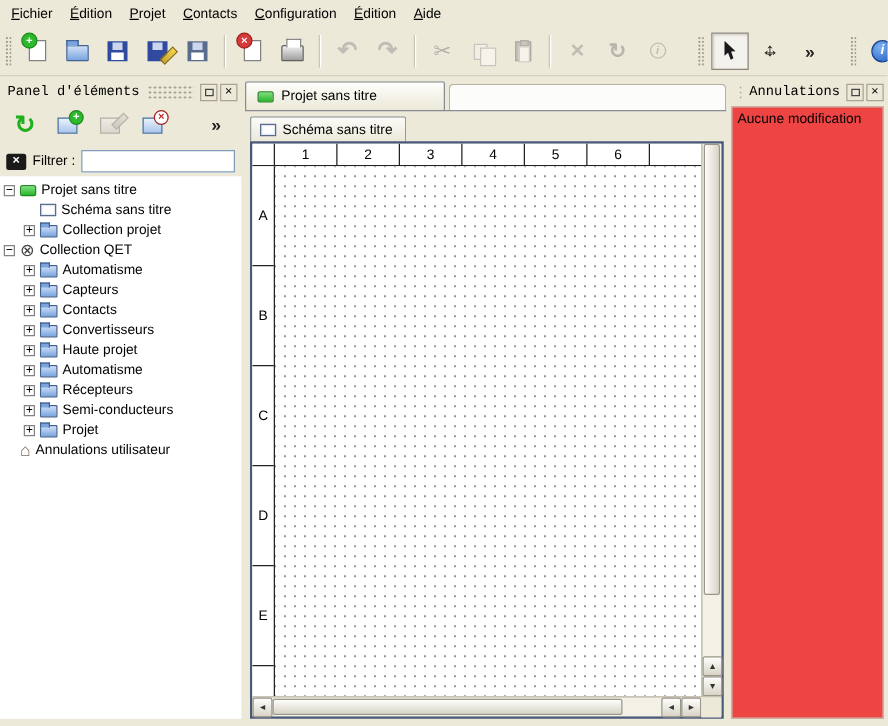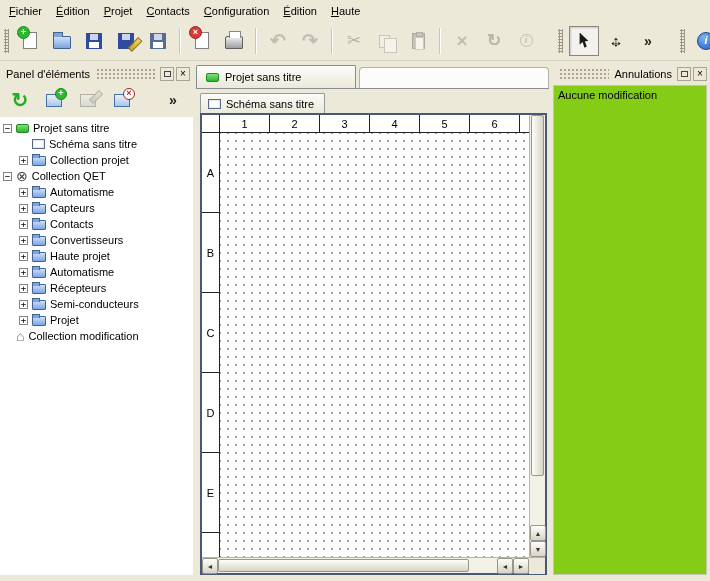--- a/index.html
+++ b/index.html
@@ -61,23 +61,23 @@
   .ic-elem-delete::after{content:"×";position:absolute;right:-6px;top:-7px;width:10px;height:10px;background:#fff;border:1px solid #a02020;border-radius:50%;color:#c52222;font-size:9px;font-weight:bold;display:flex;align-items:center;justify-content:center;}
   .ic-clear-filter{width:16px;height:13px;background:#1a1a1a;border-radius:2px;color:#fff;font-size:10px;font-weight:bold;}
   .ic-clear-filter::before{content:"×";}
 
   
   .content{display:flex;flex:1;min-height:0;padding-bottom:6px;}
 
   
   .dock{display:flex;flex-direction:column;min-height:0;}
   .left-dock{width:193px;flex:none;}
-  .right-dock{width:157px;flex:none;}
+  .right-dock{width:125px;flex:none;}
   .dock-title{height:17px;display:flex;align-items:center;margin:4px 3px 1px 3px;flex:none;}
-  .dock-title-text{padding:0 3px;white-space:nowrap;}
+  .dock-title-text{padding:0 3px;white-space:nowrap;font-family:Liberation Mono, monospace;}
   .dots{flex:1;height:11px;margin:0 3px;background-image:radial-gradient(#aaa593 1px,transparent 1.1px);background-size:4px 4px;}
   .dock-btn{width:14px;height:14px;border:1px solid #a9a592;background:#ece9d8;display:flex;align-items:center;justify-content:center;font-size:10px;line-height:1;margin-left:2px;flex:none;cursor:default;}
   .float-glyph{width:7px;height:6px;border:1px solid #444;display:block;}
   .dock-toolbar{display:flex;align-items:center;height:34px;padding:1px 3px;flex:none;}
   .dock-toolbar .tb-btn{width:28px;height:28px;margin:0 3px;}
   .push-right{margin-left:auto !important;}
   .filter-row{display:flex;align-items:center;height:24px;padding:0 5px;gap:5px;flex:none;}
   .filter-input{flex:1;height:18px;border:1px solid #7f9db9;background:#fff;font-size:11px;padding:0 2px;min-width:0;}
   .tree{flex:1;background:#fff;overflow:hidden;padding-top:3px;min-height:0;}
   .tree-row{display:flex;align-items:center;height:16px;gap:4px;cursor:default;}
@@ -114,36 +114,36 @@
   .vscroll{width:16px;flex:none;display:flex;flex-direction:column;background:#f3f1e6;border-left:1px solid #b8b4a4;}
   .vtrack{flex:1;position:relative;}
   .vthumb{position:absolute;top:0;left:1px;right:1px;height:88%;background:linear-gradient(90deg,#fdfdfb,#d8d4c6);border:1px solid #9a968a;border-radius:2px;}
   .sbtn{width:16px;height:16px;flex:none;display:flex;align-items:center;justify-content:center;font-size:7px;color:#333;background:linear-gradient(#fdfdfb,#d8d4c6);border:1px solid #9a968a;border-radius:2px;cursor:default;}
   .hscroll-row{display:flex;height:16px;flex:none;border-top:1px solid #b8b4a4;background:#f3f1e6;}
   .htrack{flex:1;position:relative;}
   .hthumb{position:absolute;left:0;top:1px;bottom:1px;width:90%;background:linear-gradient(#fdfdfb,#d8d4c6);border:1px solid #9a968a;border-radius:2px;}
   .scroll-corner{width:16px;height:16px;background:#ece9d8;flex:none;}
 
   
-  .undo-view{flex:1;background:#84cc16;border:1px solid #c8c4b4;margin:2px 3px 0 0;min-height:0;}
+  .undo-view{flex:1;background:#ef4444;border:1px solid #c8c4b4;margin:2px 3px 0 0;min-height:0;}
   .undo-empty{padding:3px 4px;}
 </style>
 </head>
 <body>
 
 <div class="window">
 
   <div class="menu-bar">
       <div class="menu-item">Fichier</div>
       <div class="menu-item">Édition</div>
       <div class="menu-item">Projet</div>
       <div class="menu-item">Contacts</div>
       <div class="menu-item">Configuration</div>
       <div class="menu-item">Édition</div>
-      <div class="menu-item">Haute</div>
+      <div class="menu-item">Aide</div>
     </div>
 
   <div class="toolbar-row">
       <div class="tb-section">
         <span class="tb-handle"></span>
         <button class="tb-btn">
           <span class="ic ic-new-file"></span>
         </button>
         <button class="tb-btn">
           <span class="ic ic-open-folder"></span>
@@ -235,20 +235,25 @@
           <button class="tb-btn disabled">
             <span class="ic ic-elem-edit"></span>
           </button>
           <button class="tb-btn">
             <span class="ic ic-elem-delete"></span>
           </button>
           <button class="tb-btn push-right">
             <span class="ic ic-chevron">»</span>
           </button>
         </div>
+      <div class="filter-row">
+        <span class="ic ic-clear-filter"></span>
+        <span class="filter-label">Filtrer :</span>
+        <input class="filter-input" value="" style="">
+      </div>
       <div class="tree">
           <div class="tree-row" style="padding-left: 3px;">
             <span class="expander">−</span>
             <span class="tic tic-project"></span>
             <span class="tree-label">Projet sans titre</span>
           </div>
           <div class="tree-row" style="padding-left: 19px;">
             <span class="expander hid"></span>
             <span class="tic tic-schema"></span>
             <span class="tree-label">Schéma sans titre</span>
@@ -304,21 +309,21 @@
             <span class="tree-label">Semi-conducteurs</span>
           </div>
           <div class="tree-row" style="padding-left: 19px;">
             <span class="expander">+</span>
             <span class="tic tic-folder"></span>
             <span class="tree-label">Projet</span>
           </div>
           <div class="tree-row" style="padding-left: 3px;">
             <span class="expander hid"></span>
             <span class="tic tic-home">⌂</span>
-            <span class="tree-label">Collection modification</span>
+            <span class="tree-label">Annulations utilisateur</span>
           </div>
         </div>
     </div>
 
     <div class="center">
       <div class="doc-tabbar">
         <div class="doc-tab">
           <span class="tic tic-project"></span>
           <span>Projet sans titre</span>
         </div>

